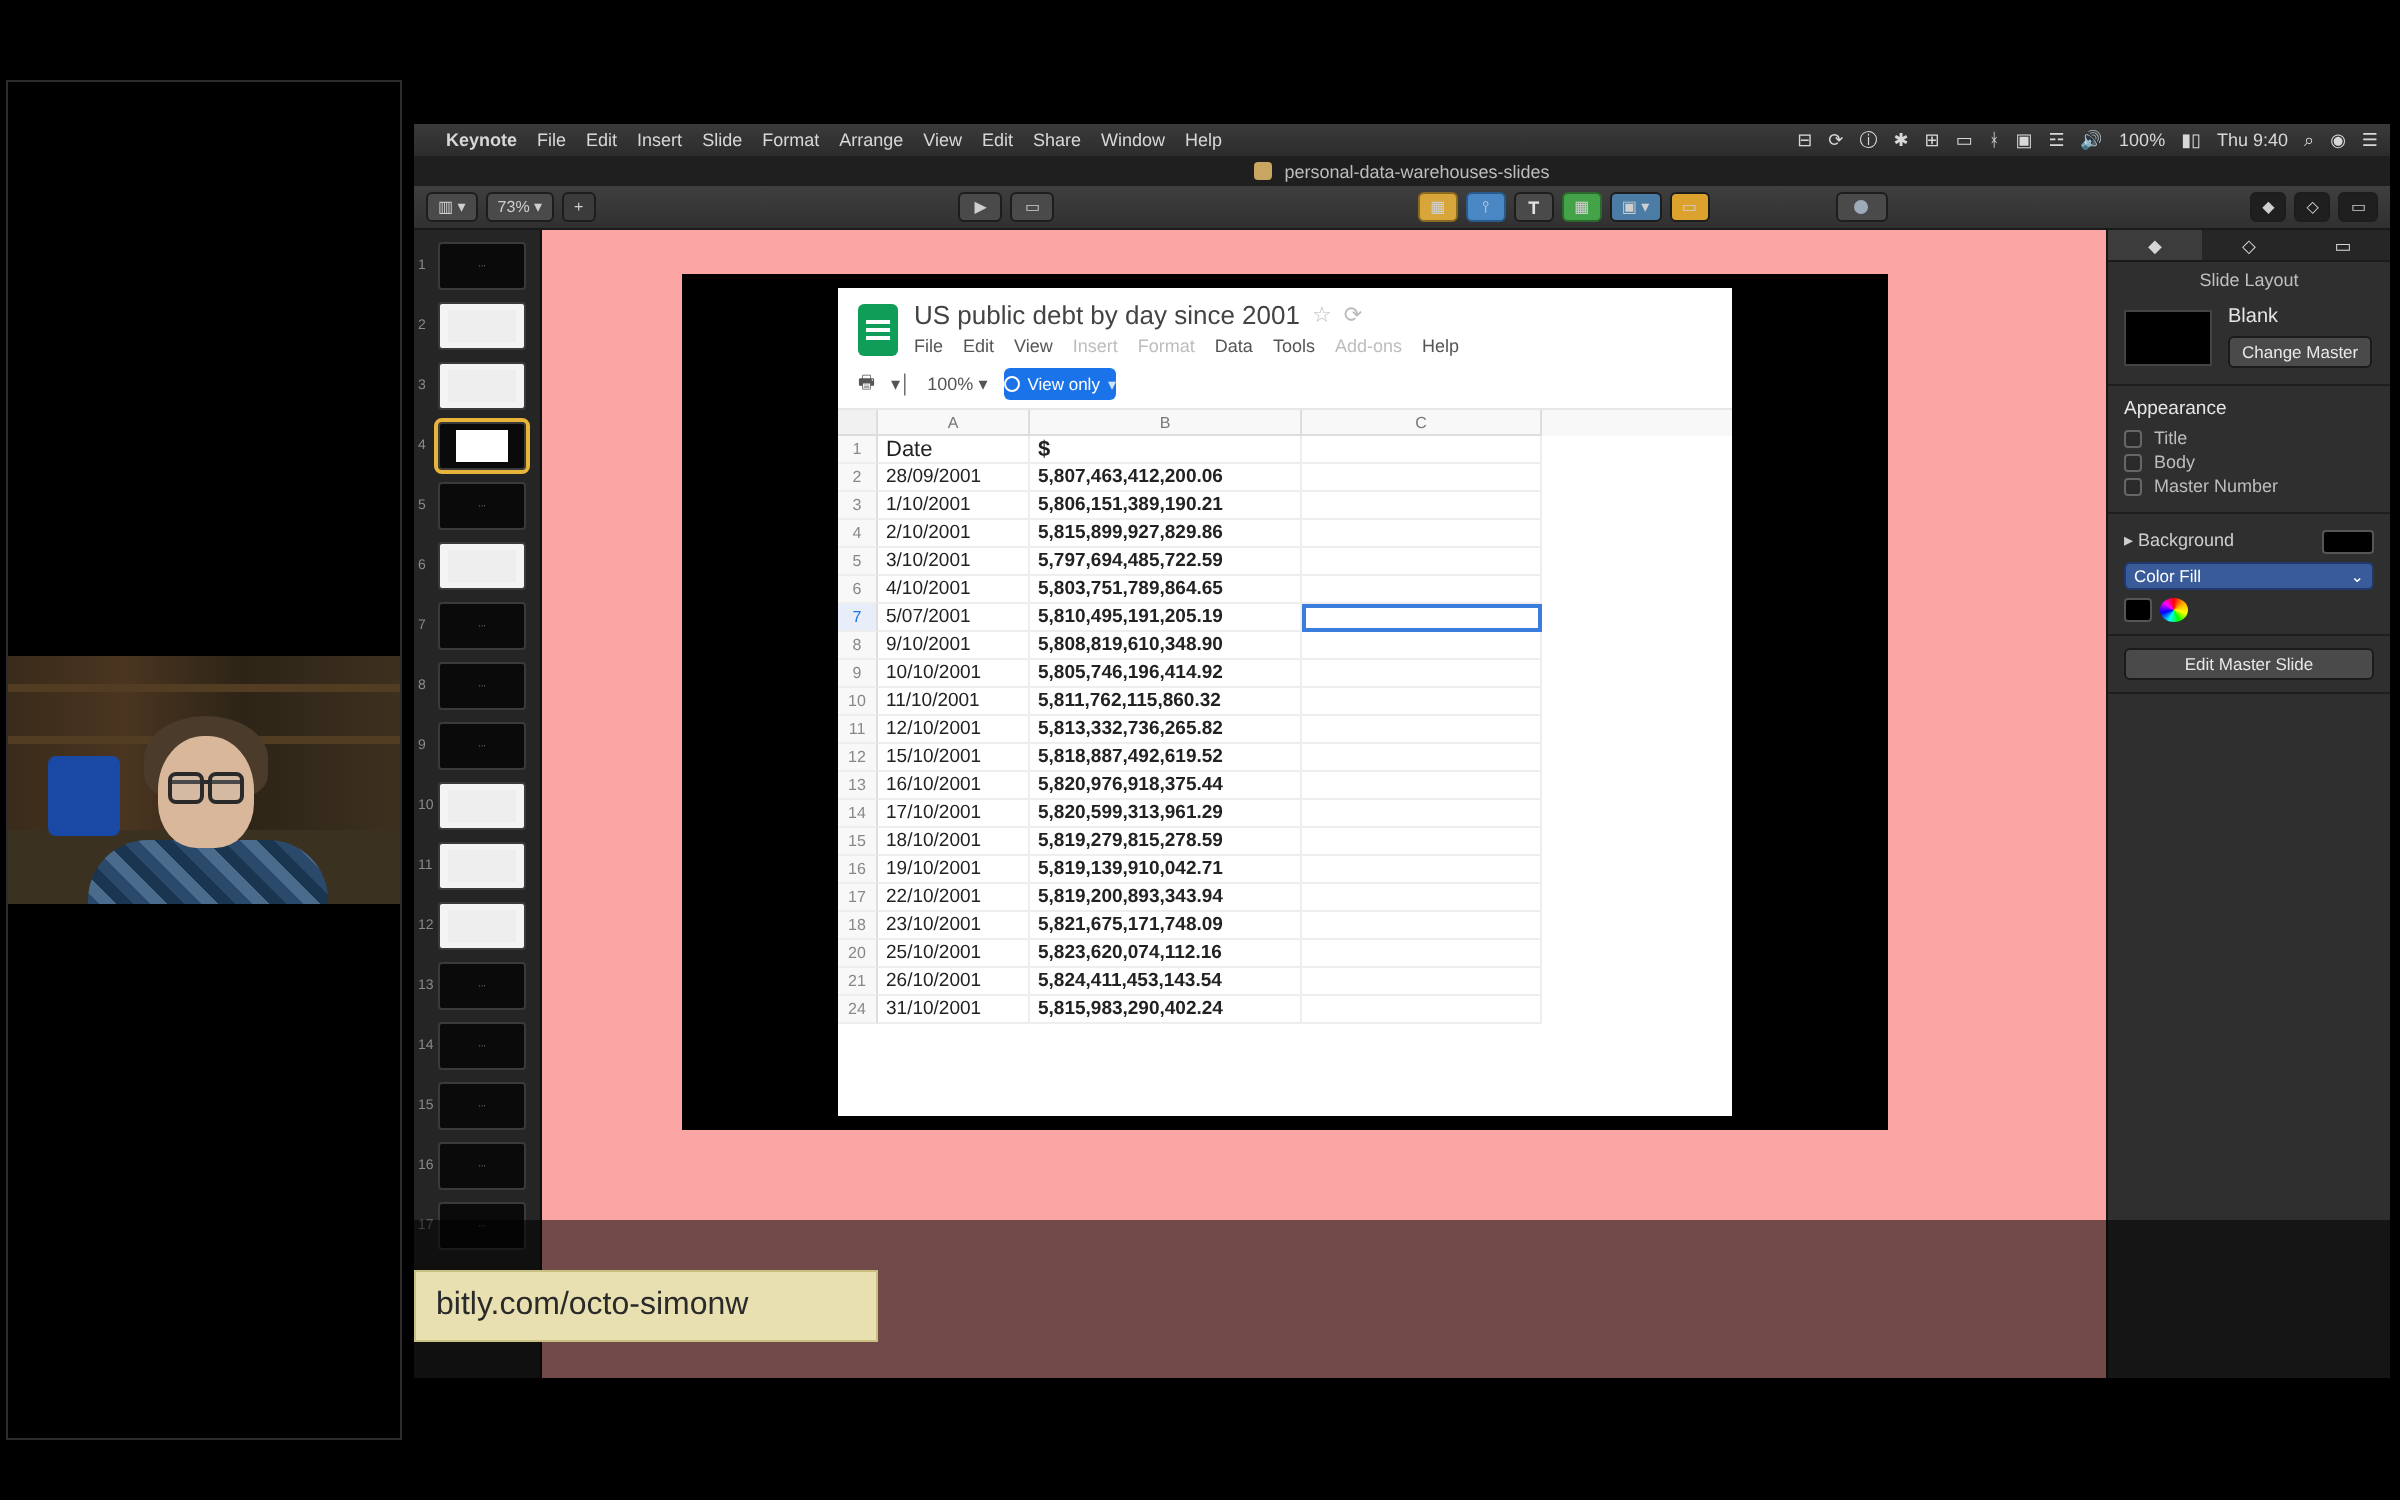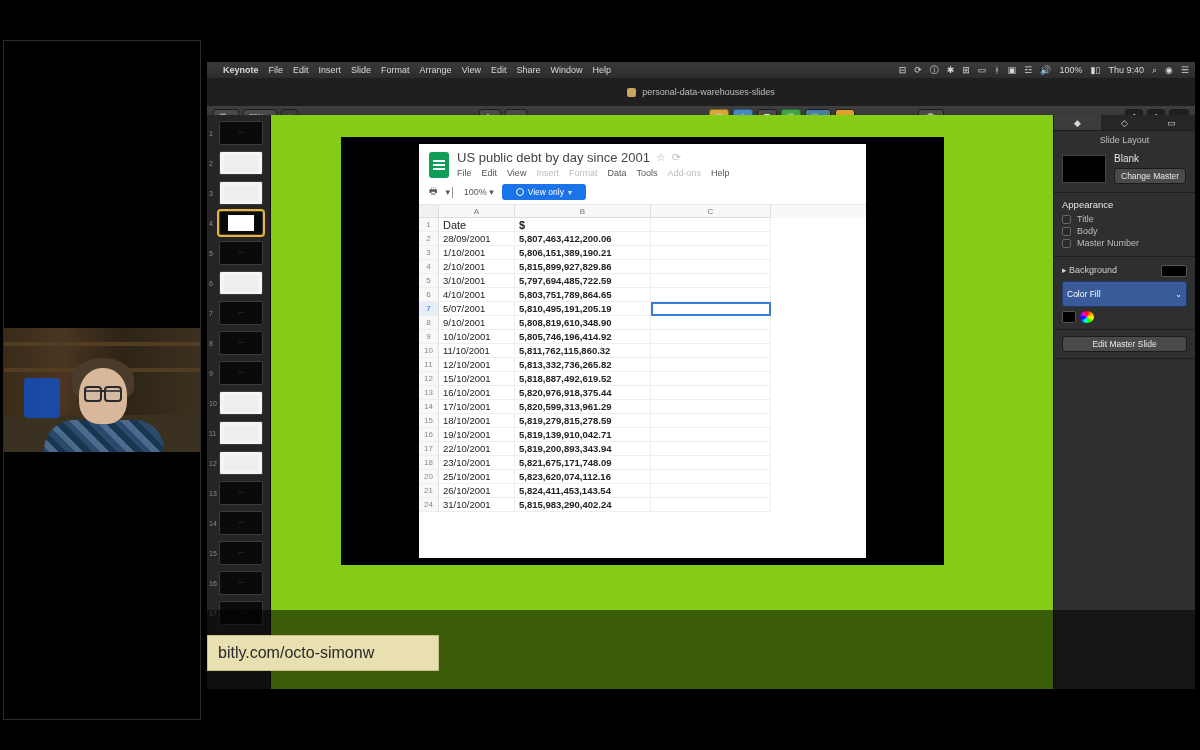--- a/index.html
+++ b/index.html
@@ -51,21 +51,21 @@
     display:flex; align-items:center; font-size:9px; color:#d8d8d8;
     padding: 0 6px; gap: 10px;
   }
   .menubar .apple { font-size:10px; }
   .menubar .appname { font-weight:600; }
   .menubar .spacer { flex:1; }
   .menubar .right { display:flex; gap:8px; align-items:center; }
   .menubar .right span { font-size:9px; }
 
   .titlebar {
-    height: 28px; background:#1f1f1f; display:flex; align-items:center; justify-content:center;
+    height: 15px; background:#1f1f1f; display:flex; align-items:center; justify-content:center;
     color:#bdbdbd; font-size:9px; gap:6px;
   }
   .titlebar .docicon { width:9px; height:9px; background:#c8a560; border-radius:2px; }
 
   .toolbar {
     height: 22px; background: linear-gradient(#3f3f3f,#303030);
     display:flex; align-items:center; padding:0 6px; gap:6px; border-bottom:1px solid #1a1a1a;
   }
   .tb-seg { display:flex; gap:4px; align-items:center; }
   .tb-btn {
@@ -107,21 +107,21 @@
     display:flex; align-items:center; justify-content:center; overflow:hidden;
   }
   .thumb.selected .img { outline:2px solid #e8b43a; }
   .thumb .img.white { background:#f4f4f4; }
   .thumb .img.dark { background:#0a0a0a; }
   .thumb .img .mini { width:80%; height:70%; background:#eee; }
   .thumb .img .minitxt { font-size:4px; color:#bbb; text-align:center; line-height:1.1; padding:1px;}
 
   
   .canvas {
-    flex:1; background:#84cc16; position:relative; overflow:hidden;
+    flex:1; background:#fca5a5; position:relative; overflow:hidden;
   }
   .slide {
     position:absolute; left:70px; top:22px; width:603px; height:428px; background:#000;
     display:flex; align-items:center; justify-content:center;
   }
   .sheet {
     width:447px; height:414px; background:#fff; color:#222; overflow:hidden;
     display:flex; flex-direction:column; font-size:10px;
   }
   .gs-head { padding:6px 10px 2px 10px; display:flex; align-items:flex-start; gap:8px; }
@@ -129,21 +129,21 @@
   .gs-logo::after{content:"";position:absolute;left:4px;top:8px;right:4px;bottom:6px;background:repeating-linear-gradient(#fff 0 2px, transparent 2px 4px);}
   .gs-titleblock { flex:1; }
   .gs-title { font-size:13px; color:#444; display:flex; align-items:center; gap:6px;}
   .gs-star { color:#bbb; font-size:11px; }
   .gs-cloud { color:#bbb; font-size:11px; }
   .gs-menus { display:flex; gap:10px; font-size:9px; color:#555; margin-top:3px;}
   .gs-menus .dim { color:#bdbdbd; }
   .gs-tools { padding:4px 10px; display:flex; align-items:center; gap:8px; border-bottom:1px solid #e7e7e7;}
   .gs-tool { font-size:9px; color:#555; }
   .gs-zoom { font-size:9px; color:#555; }
-  .gs-viewonly { background:#1a73e8; color:#fff; font-size:8.5px; padding:3px 14px; border-radius:3px; display:flex; align-items:center; gap:4px;}
+  .gs-viewonly { background:#1a73e8; color:#fff; font-size:8.5px; padding:3px 0; border-radius:3px; display:flex; align-items:center; gap:4px;}
   .gs-viewonly .eye { width:8px;height:8px;border:1px solid #fff;border-radius:50%;}
   .gs-viewonly .caret { font-size:8px; opacity:.8;}
   .gs-fx { padding:2px 6px; border-bottom:1px solid #e7e7e7; font-size:9px; color:#888; font-style:italic;}
   .gs-grid { flex:1; overflow:hidden; position:relative;}
   .gs-cols { display:flex; font-size:8px; color:#777; background:#f8f8f8; }
   .gs-corner { width:20px; height:13px; border-right:1px solid #ddd; border-bottom:1px solid #ddd; background:#f1f1f1;}
   .gs-col { height:13px; border-right:1px solid #ddd; border-bottom:1px solid #ddd; display:flex; align-items:center; justify-content:center;}
   .colA{width:76px;} .colB{width:136px;} .colC{width:120px;}
   .gs-row { display:flex; height:14px; font-size:9.5px;}
   .gs-row.hdr .cell { font-size:11px; }
@@ -173,21 +173,21 @@
   .insp-master { display:flex; gap:8px; padding:4px 8px 8px 8px; align-items:center; border-bottom:1px solid #1e1e1e;}
   .insp-master .mp { width:44px; height:28px; background:#000; border:1px solid #444;}
   .insp-master .mname { font-size:10px; color:#e4e4e4;}
   .insp-btn { background:#4a4a4a; border:1px solid #1b1b1b; border-radius:3px; font-size:8.5px; color:#e8e8e8; text-align:center; padding:2px 6px; }
   .insp-section { padding:6px 8px; border-bottom:1px solid #1e1e1e;}
   .insp-sec-title { font-size:9.5px; color:#e6e6e6; margin-bottom:4px; font-weight:500;}
   .chk { display:flex; align-items:center; gap:6px; margin:2px 0; color:#bdbdbd;}
   .chk .box { width:9px; height:9px; border:1px solid #666; background:#2a2a2a; border-radius:2px;}
   .bg-row { display:flex; justify-content:space-between; margin:2px 0;}
   .swatch { width:26px; height:12px; background:#000; border:1px solid #555; border-radius:2px;}
-  .select { flex:1; height:14px; background:#3a5b9a; border:1px solid #1f3a6a; border-radius:3px; color:#fff; font-size:8.5px; display:flex; align-items:center; justify-content:space-between; padding:12px 4px;}
+  .select { flex:1; height:14px; background:#3a5b9a; border:1px solid #1f3a6a; border-radius:3px; color:#fff; font-size:8.5px; display:flex; align-items:center; justify-content:space-between; padding:0 4px;}
   .select .caret{font-size:8px;}
   .mini-swatches { display:flex; gap:4px; margin-top:4px;}
   .mini-swatches .s1{width:14px;height:12px;background:#000;border:1px solid #555;border-radius:2px;}
   .mini-swatches .s2{width:14px;height:12px;border-radius:50%;background:conic-gradient(red,orange,yellow,lime,cyan,blue,magenta,red);}
 
   
   .dimmer {
     position:absolute; left:206px; top:610px; width:990px; height:80px;
     background:rgba(0,0,0,.55); pointer-events:none;
   }

